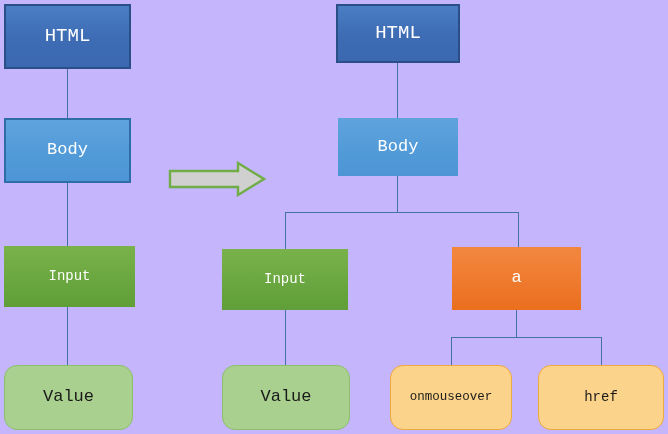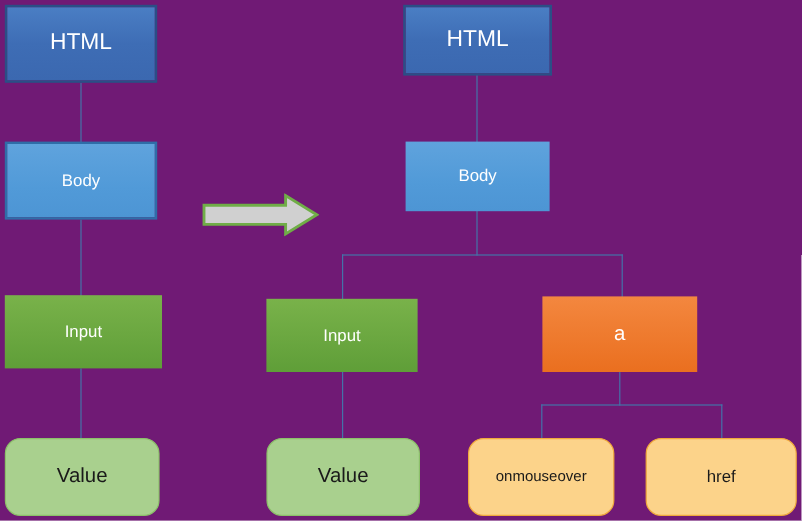--- a/index.html
+++ b/index.html
@@ -4,23 +4,23 @@
 <style>
   html, body {
     margin: 0;
     padding: 0;
     background: #ffffff;
   }
   #canvas {
     position: relative;
     width: 668px;
     height: 434px;
-    background: #701a75;
+    background: #c4b5fd;
     overflow: hidden;
-    font-family: Liberation Sans, sans-serif;
+    font-family: Liberation Mono, monospace;
   }
   .node {
     position: absolute;
     box-sizing: border-box;
     display: flex;
     align-items: center;
     justify-content: center;
     text-align: center;
     line-height: 1.1;
     z-index: 3;
@@ -31,21 +31,21 @@
   .n-html {
     background: linear-gradient(180deg, #4a7ec4 0%, #3e6db5 50%, #3b68b0 100%);
     border: 2px solid #2a4f86;
     color: #ffffff;
     font-size: 19px;
   }
   
   .n-body {
     background: linear-gradient(180deg, #5fa3dd 0%, #519ad8 60%, #4d95d4 100%);
     color: #ffffff;
-    font-size: 14px;
+    font-size: 17px;
   }
   .n-body.bordered { border: 2px solid #2f6da8; }
 
   
   .n-input {
     background: linear-gradient(180deg, #76b martial 0%, #6aa843 100%);
     background: linear-gradient(180deg, #7bb council 0%, #63a13c 100%);
     background: linear-gradient(180deg, #7cb council 0%, #5f9e38 100%);
     background: linear-gradient(180deg, #79b24a 0%, #5f9e38 100%);
     color: #ffffff;

